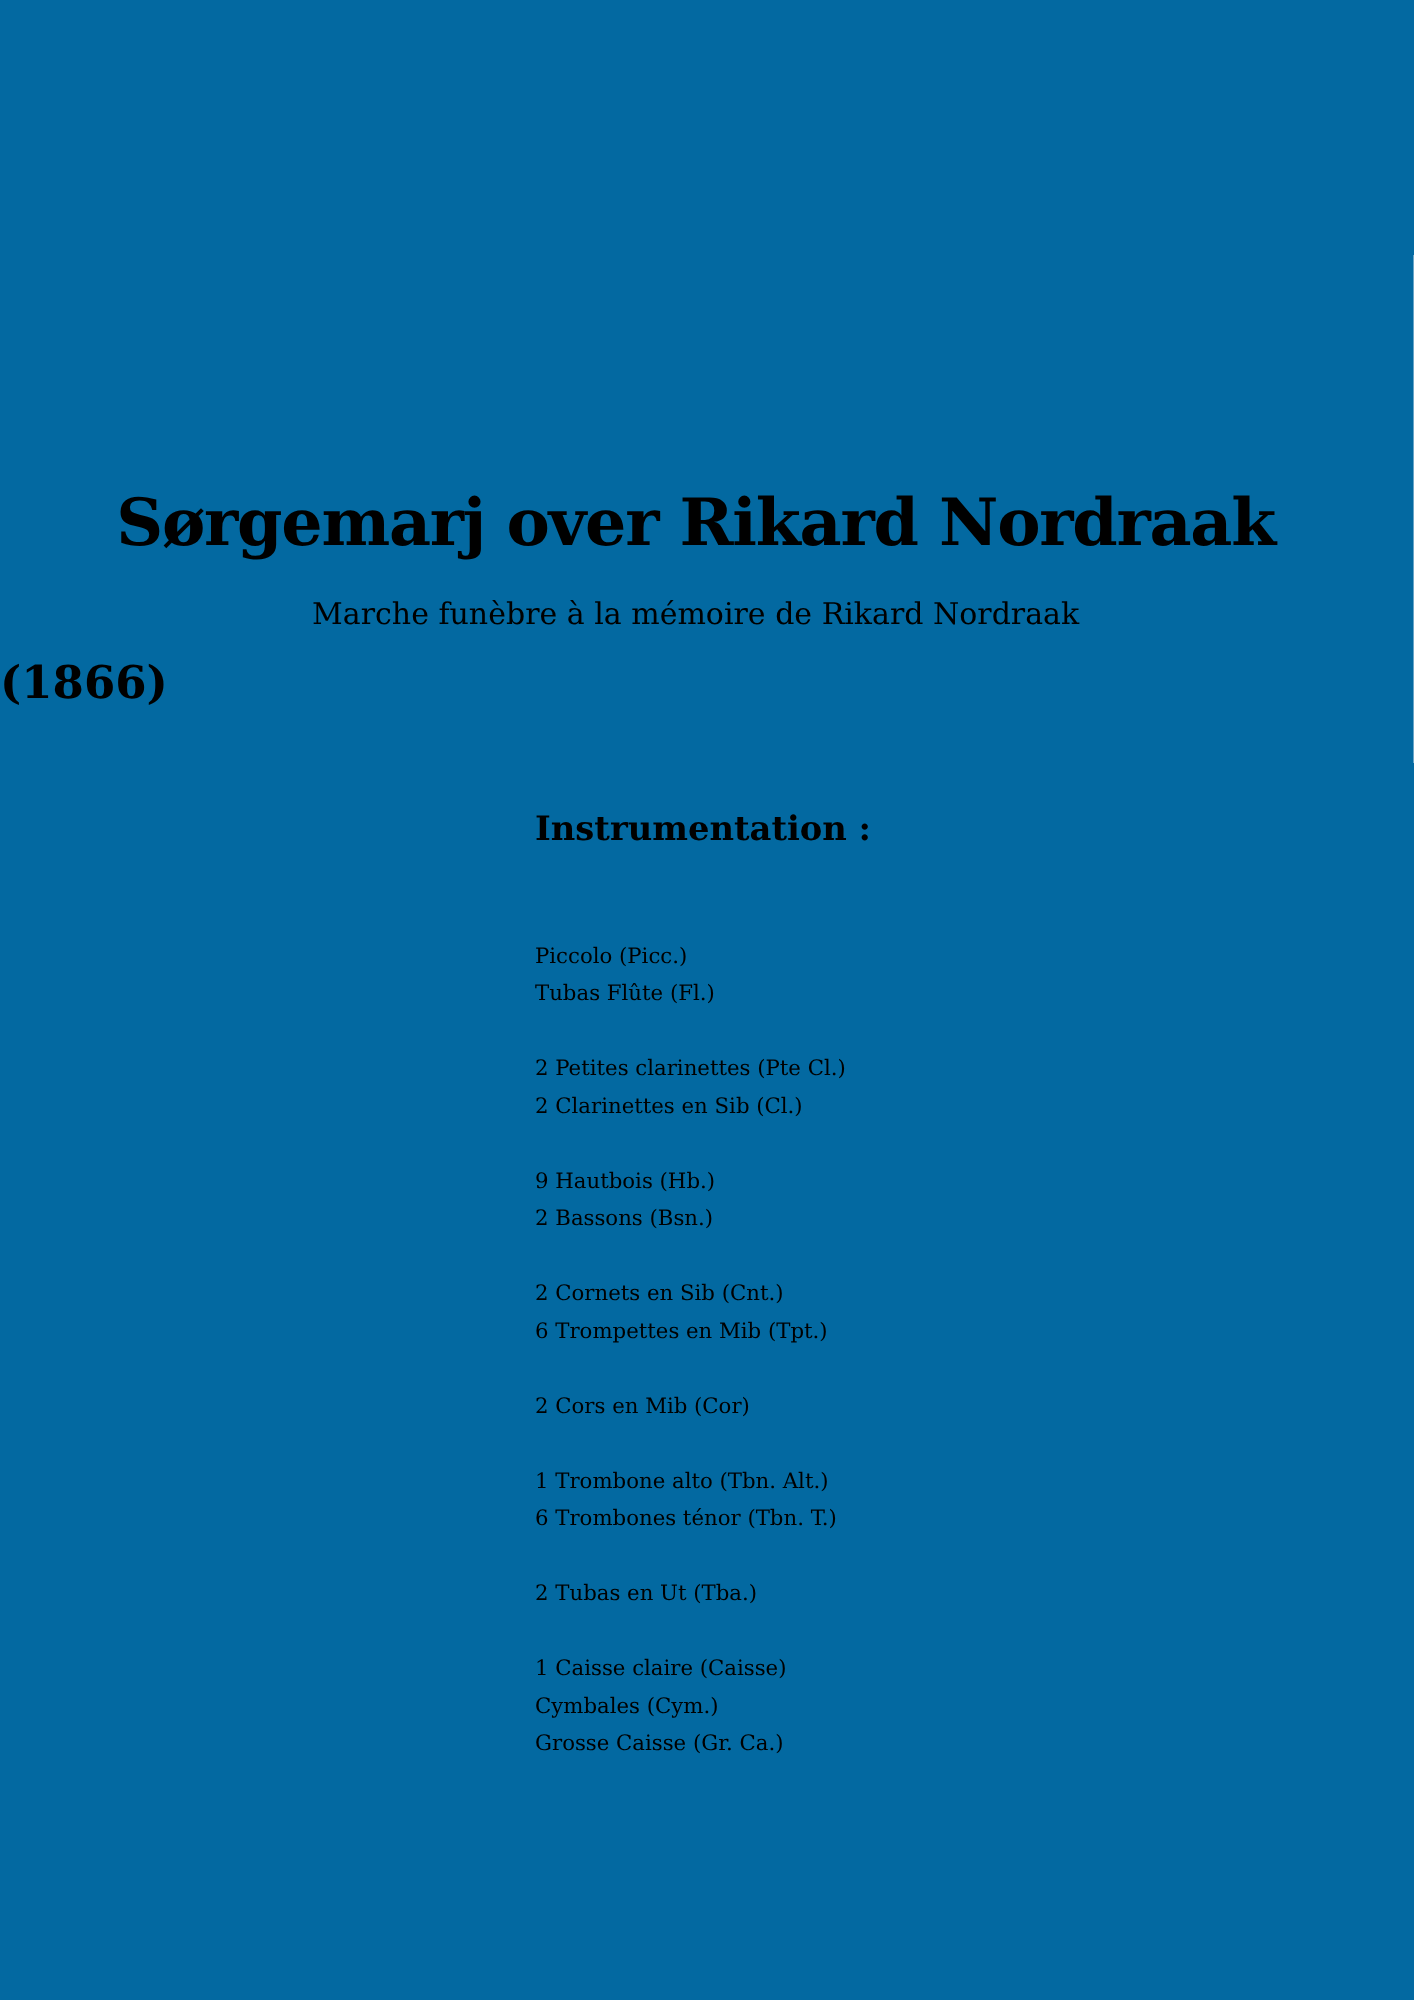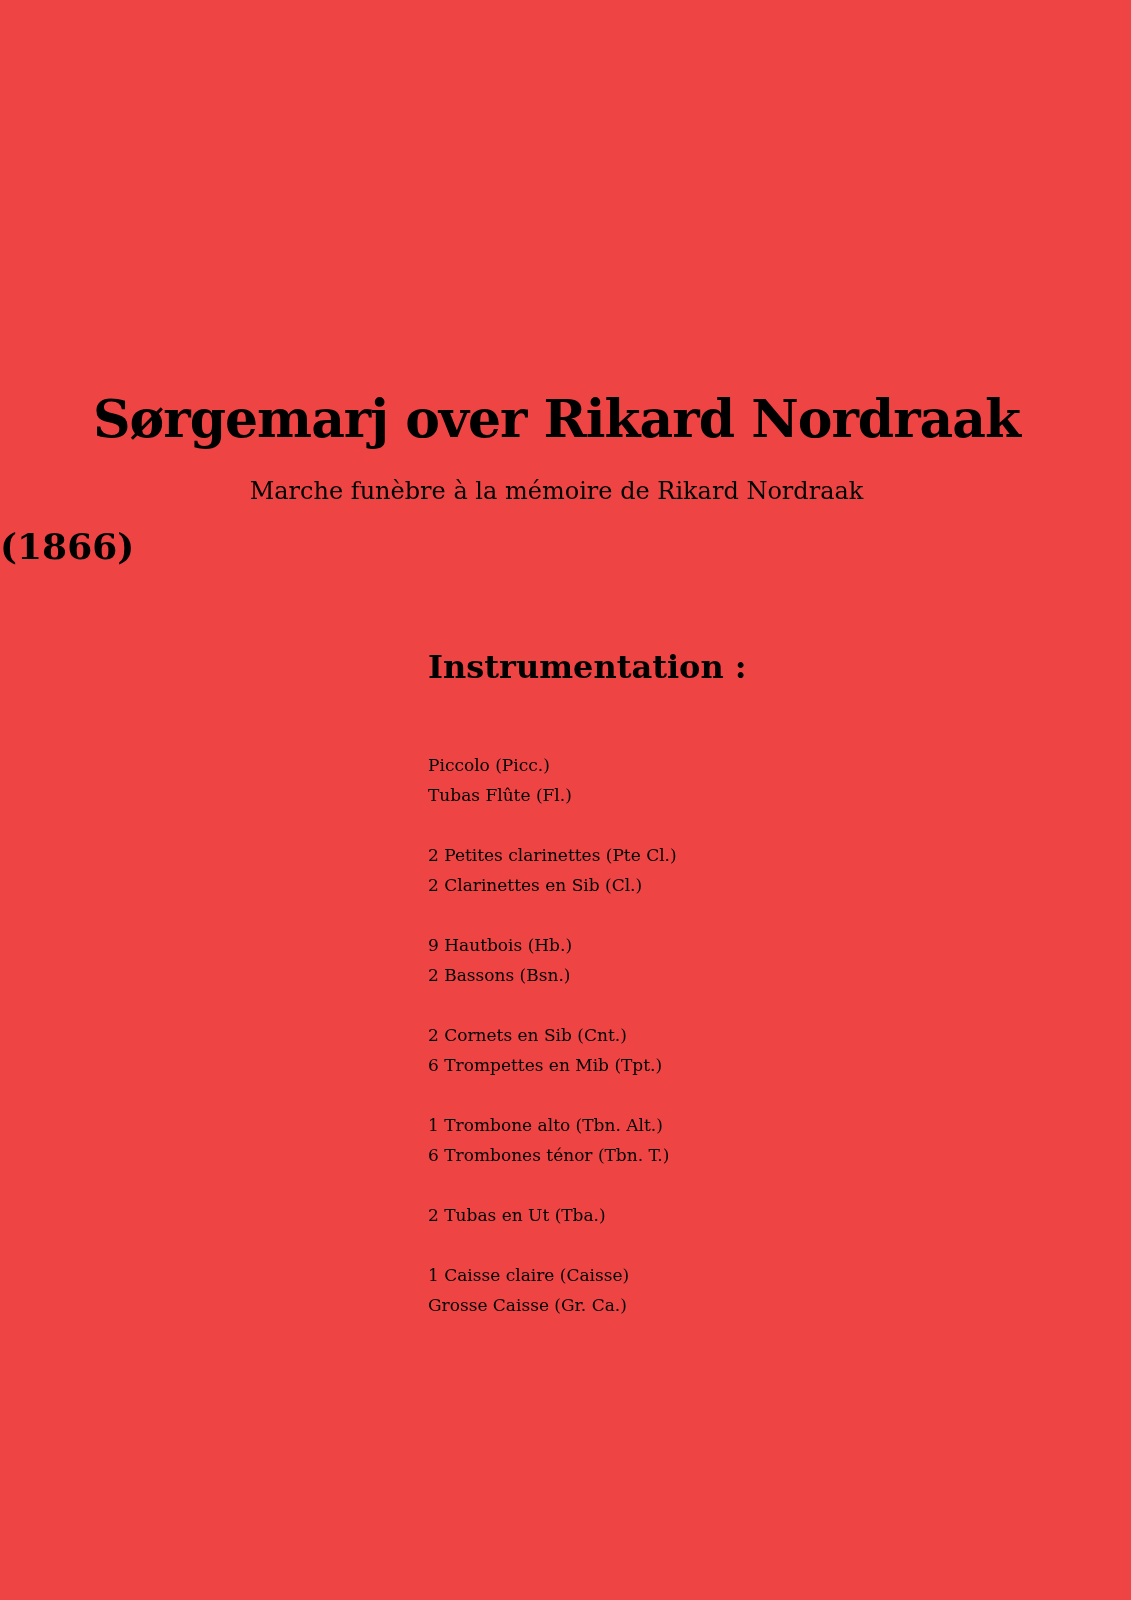--- a/index.html
+++ b/index.html
@@ -4,21 +4,21 @@
 <style>
   html, body {
     margin: 0;
     padding: 0;
     background: #ffffff;
   }
   .page {
     position: relative;
     width: 1131px;
     height: 1600px;
-    background: #ef4444;
+    background: #0369a1;
     color: #000000;
     font-family: "DejaVu Serif", "Liberation Serif", serif;
     overflow: hidden;
   }
   .title {
     position: absolute;
     top: 388px;
     left: 0;
     width: 1113px;
     margin: 0;
@@ -46,21 +46,21 @@
     width: 1113px;
     text-align: left;
     font-size: 36px;
     font-weight: bold;
   }
   .section-heading {
     position: absolute;
     top: 648px;
     left: 428px;
     margin: 0;
-    font-size: 32px;
+    font-size: 27px;
     font-weight: bold;
     white-space: nowrap;
   }
   .instrument-list {
     position: absolute;
     top: 750px;
     left: 428px;
     font-size: 17px;
   }
   .instrument-group {
@@ -94,24 +94,28 @@
       </div>
       <div class="instrument-group">
         <div class="instrument-line">9 Hautbois (Hb.)</div>
         <div class="instrument-line">2 Bassons (Bsn.)</div>
       </div>
       <div class="instrument-group">
         <div class="instrument-line">2 Cornets en Sib (Cnt.)</div>
         <div class="instrument-line">6 Trompettes en Mib (Tpt.)</div>
       </div>
       <div class="instrument-group">
+        <div class="instrument-line">2 Cors en Mib (Cor)</div>
+      </div>
+      <div class="instrument-group">
         <div class="instrument-line">1 Trombone alto (Tbn. Alt.)</div>
         <div class="instrument-line">6 Trombones ténor (Tbn. T.)</div>
       </div>
       <div class="instrument-group">
         <div class="instrument-line">2 Tubas en Ut (Tba.)</div>
       </div>
       <div class="instrument-group">
         <div class="instrument-line">1 Caisse claire (Caisse)</div>
+        <div class="instrument-line">Cymbales (Cym.)</div>
         <div class="instrument-line">Grosse Caisse (Gr. Ca.)</div>
       </div>
     </div>
 </div>
 
 </body></html>

